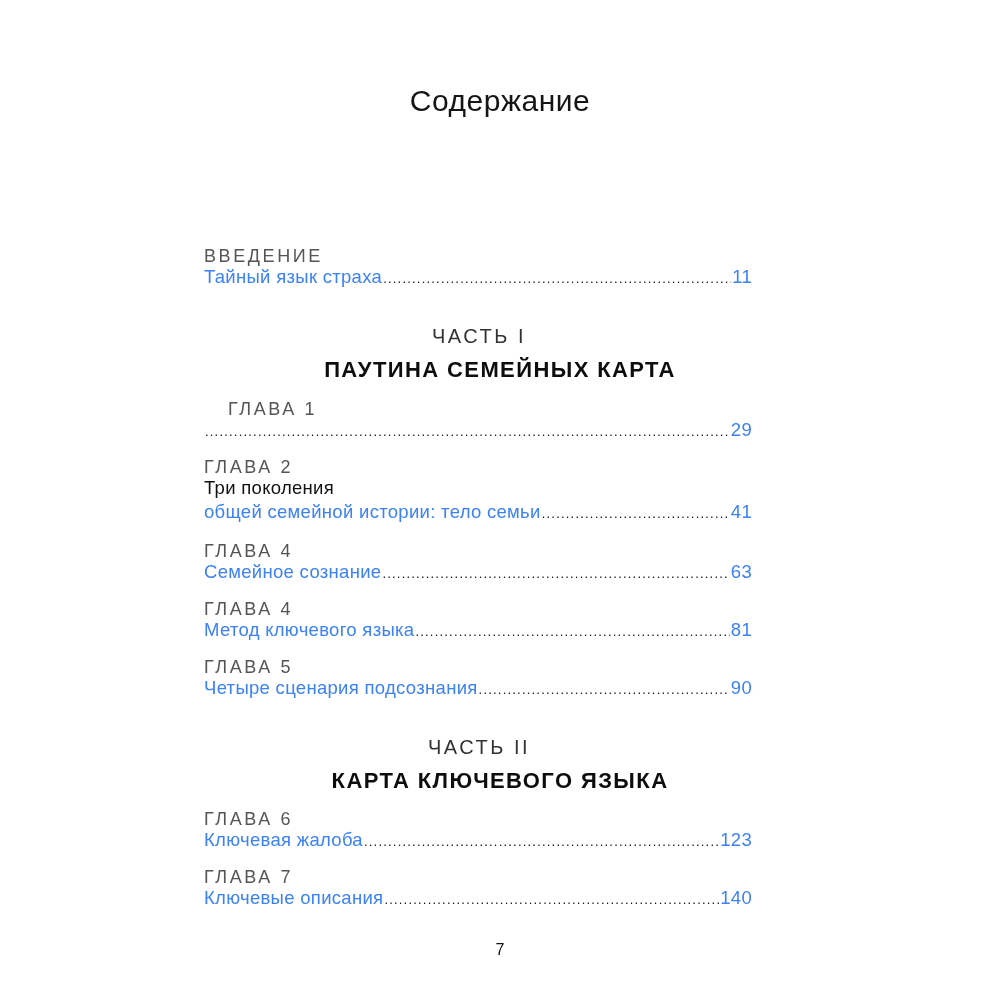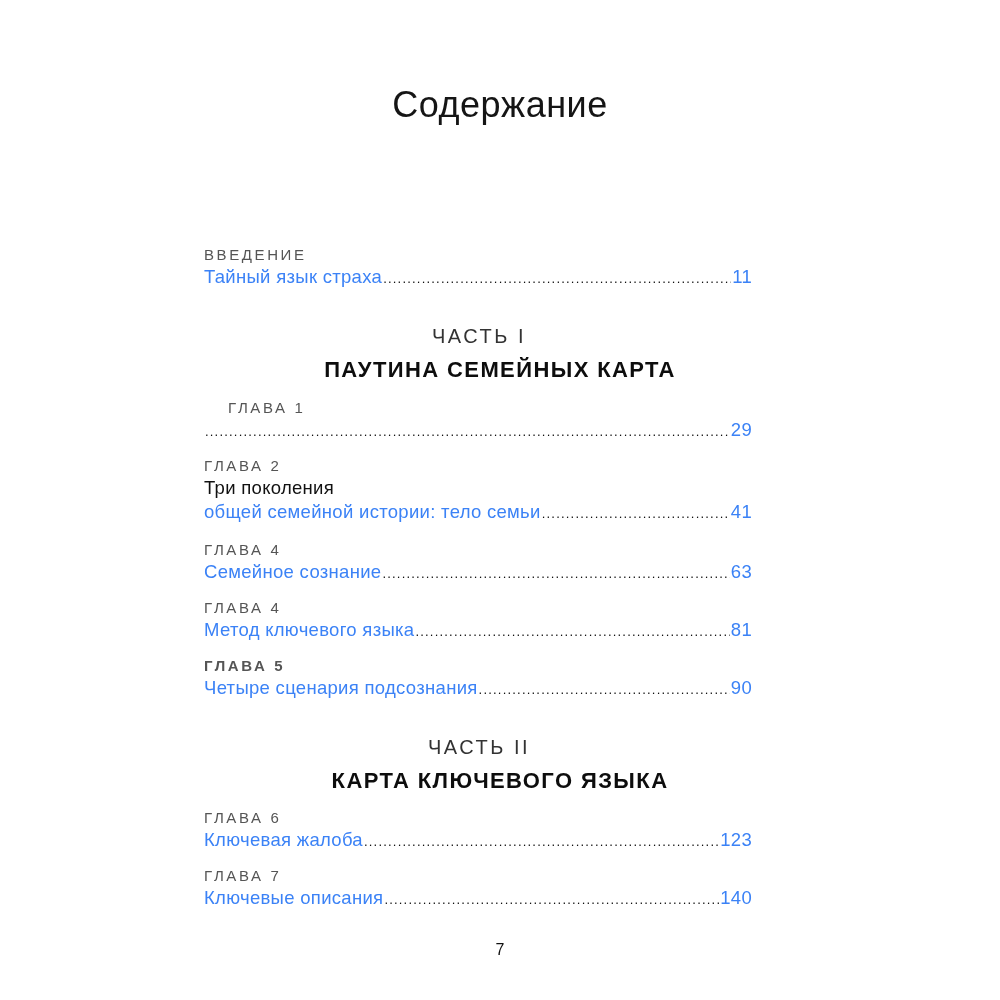--- a/index.html
+++ b/index.html
@@ -1,20 +1,20 @@
 <!DOCTYPE html>
 <html><head>
 <meta charset="utf-8">
 <style>
   html, body { margin:0; padding:0; background:#ffffff; }
   body { width:1000px; height:1000px; position:relative; overflow:hidden;
          font-family:"Liberation Sans", "DejaVu Sans", sans-serif; color:#111; }
   .abs { position:absolute; }
-  .title { left:0; width:1000px; top:84px; text-align:center; font-size:36px; font-weight:400; letter-spacing:0.5px; color:#151515; }
-  .label { left:204px; font-size:15px; letter-spacing:2.6px; color:#555; font-weight:400; }
+  .title { left:0; width:1000px; top:84px; text-align:center; font-size:30px; font-weight:400; letter-spacing:0.5px; color:#151515; }
+  .label { left:204px; font-size:18px; letter-spacing:2.6px; color:#555; font-weight:400; }
   .entry { left:204px; width:548px; display:flex; align-items:baseline; font-size:18.5px; color:#3b82f6; letter-spacing:0.3px; }
   .entry .t { white-space:nowrap; }
   .entry .dots { flex:1; overflow:hidden; white-space:nowrap; margin:0 1px; font-size:13px; letter-spacing:1.2px; color:#111; }
   .entry .dots::before { content:"........................................................................................................................................................................................................"; }
   .entry .p { white-space:nowrap; }
   .plain { left:204px; font-size:18.5px; color:#111; letter-spacing:0.3px; }
   .part { left:0; width:924px; text-align:center; font-size:20px; letter-spacing:2.5px; color:#333; font-weight:400;padding-left:17px; }
   .parthead { left:0; width:1000px; text-align:center; font-size:22px; letter-spacing:1.4px; font-weight:700; color:#0d0d0d; }
   .pagenum { left:0; width:1000px; text-align:center; top:941px; font-size:16px; color:#111; }
 </style>
@@ -54,21 +54,21 @@
   <span class="p">63</span>
 </div>
 
 <div class="abs label" style="top:599px;">ГЛАВА 4</div>
 <div class="abs entry" style="top:619px;">
   <span class="t">Метод ключевого языка</span>
   <span class="dots"></span>
   <span class="p">81</span>
 </div>
 
-<div class="abs label" style="top:657px;font-weight:bold;">ГЛАВА 5</div>
+<div class="abs label" style="top:657px;">ГЛАВА 5</div>
 <div class="abs entry" style="top:677px;">
   <span class="t">Четыре сценария подсознания</span>
   <span class="dots"></span>
   <span class="p">90</span>
 </div>
 
 <div class="abs part" style="top:736px;">ЧАСТЬ II</div>
 <div class="abs parthead" style="top:768px;">КАРТА КЛЮЧЕВОГО ЯЗЫКА</div>
 
 <div class="abs label" style="top:809px;">ГЛАВА 6</div>

